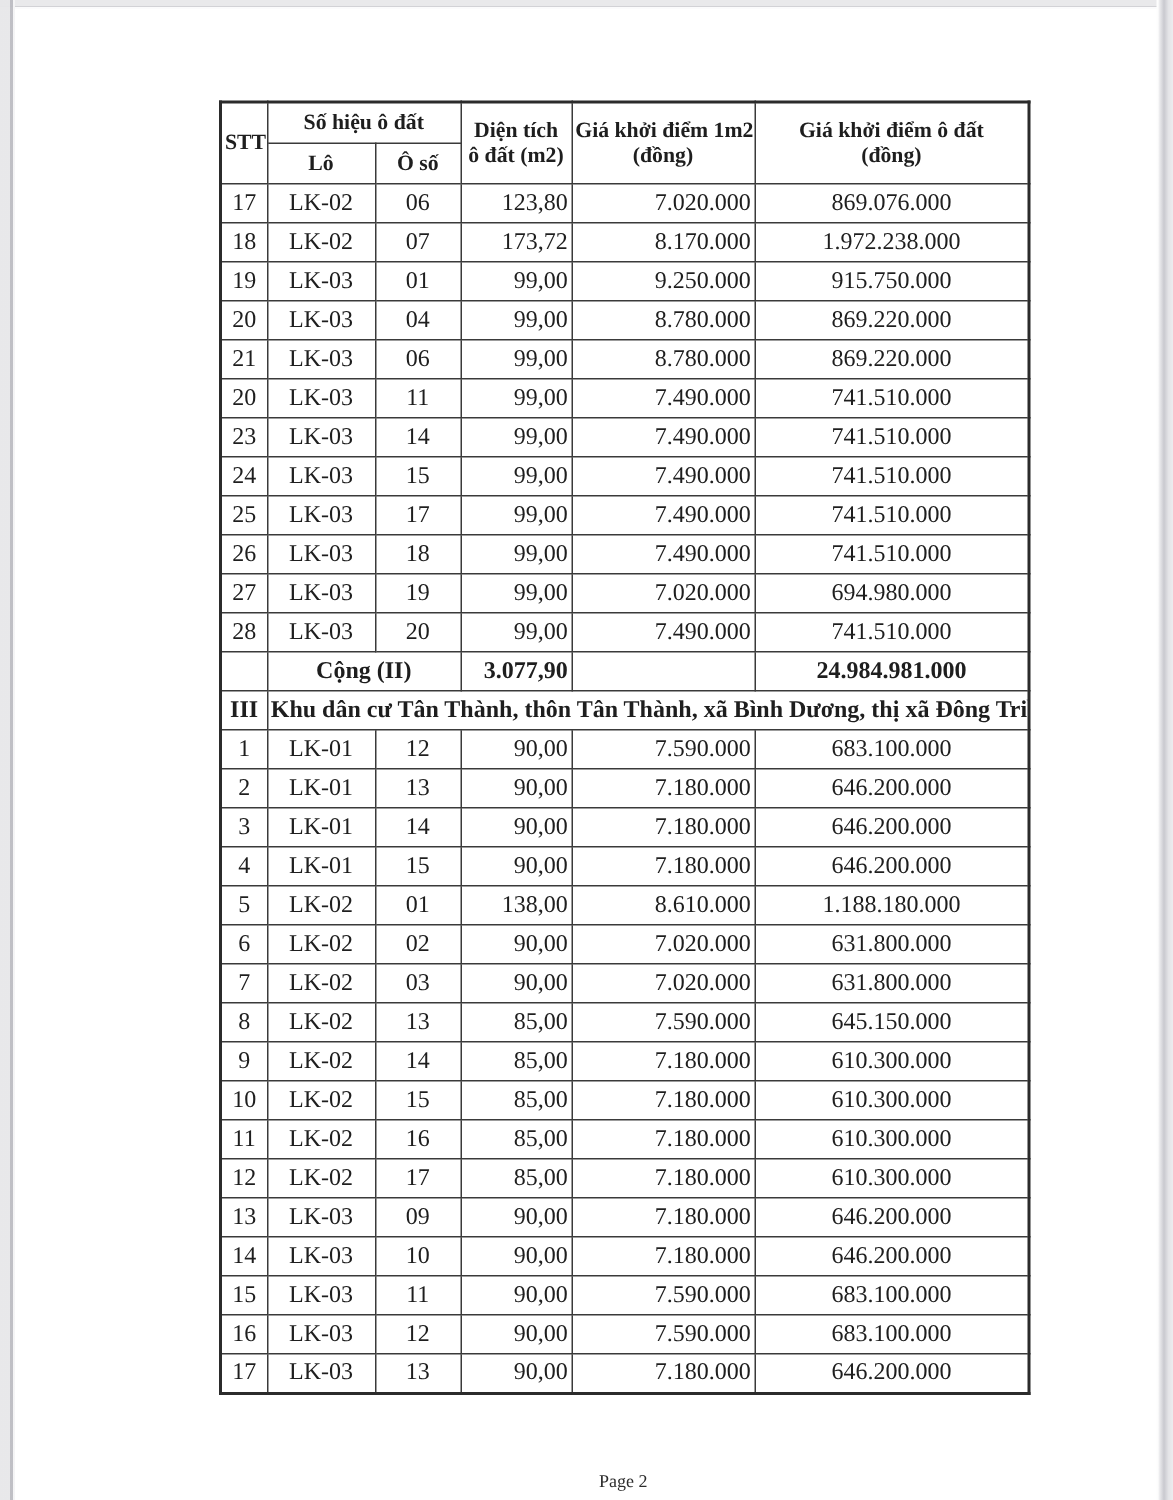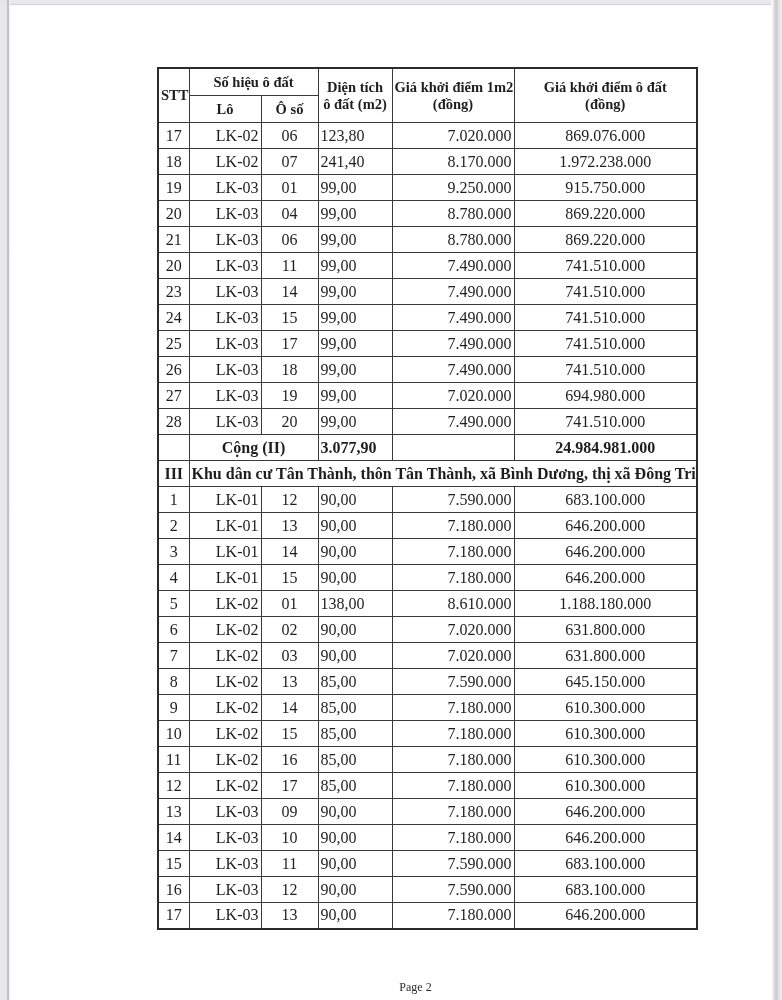--- a/index.html
+++ b/index.html
@@ -20,21 +20,21 @@
   .edge-top {
     position: absolute; left: 0; top: 0; width: 782px; height: 6px;
     background: linear-gradient(to bottom, #e9e9eb 0 4px, #d2d2d6 4px 5px, #fbfbfc 5px 6px);
   }
   .edge-right {
     position: absolute; right: 0; top: 0; width: 11px; height: 1000px;
     background: linear-gradient(to right, #fdfdfd 0 1px, #ececee 2px, #c9c9cf 5px, #e4e4e7 8px, #ededef 11px);
   }
   
   table.price-table {
-    position: absolute; left: 157px; top: 67px;
+    position: absolute; left: 146px; top: 67px;
     width: 539px;
     border-collapse: collapse;
     table-layout: fixed;
   }
   .price-table th, .price-table td {
     border: 1px solid #3a3a3a;
     padding: 0 2px;
     font-size: 16px;
     line-height: 1.12;
     overflow: hidden;
@@ -42,23 +42,23 @@
   }
   .price-table { border: 2px solid #2b2b2b; }
   .price-table thead th {
     font-weight: bold;
     font-size: 14.5px;
     text-align: center;
     height: 26px;
   }
   .price-table tbody tr { height: 26px; }
   .c-stt  { text-align: center; font-size: 13px; }
-  .c-lo   { text-align: right; padding-left: 5px; }
+  .c-lo   { text-align: center; padding-left: 5px; }
   .c-oso  { text-align: center; }
-  .c-dt   { text-align: left; padding-right: 7px; }
+  .c-dt   { text-align: right; padding-right: 7px; }
   .c-g1   { text-align: right; }
   .c-gd   { text-align: center; padding-right: 4px; }
   .bold   { font-weight: bold; font-size: 16px; }
   .center { text-align: center; margin-top: 41px; }
   .section-title { font-size: 15px; white-space: nowrap; }
   
   .page-footer {
     position: absolute; left: 146px; top: 980px; width: 539px;
     text-align: center; font-size: 12px; color: #2c2c2c;
   }
@@ -102,21 +102,21 @@
           <td class="c-oso">06</td>
           <td class="c-dt">123,80</td>
           <td class="c-g1">7.020.000</td>
           <td class="c-gd">869.076.000</td>
         </tr>
 
         <tr>
           <td class="c-stt">18</td>
           <td class="c-lo">LK-02</td>
           <td class="c-oso">07</td>
-          <td class="c-dt">241,40</td>
+          <td class="c-dt">173,72</td>
           <td class="c-g1">8.170.000</td>
           <td class="c-gd">1.972.238.000</td>
         </tr>
 
         <tr>
           <td class="c-stt">19</td>
           <td class="c-lo">LK-03</td>
           <td class="c-oso">01</td>
           <td class="c-dt">99,00</td>
           <td class="c-g1">9.250.000</td>

